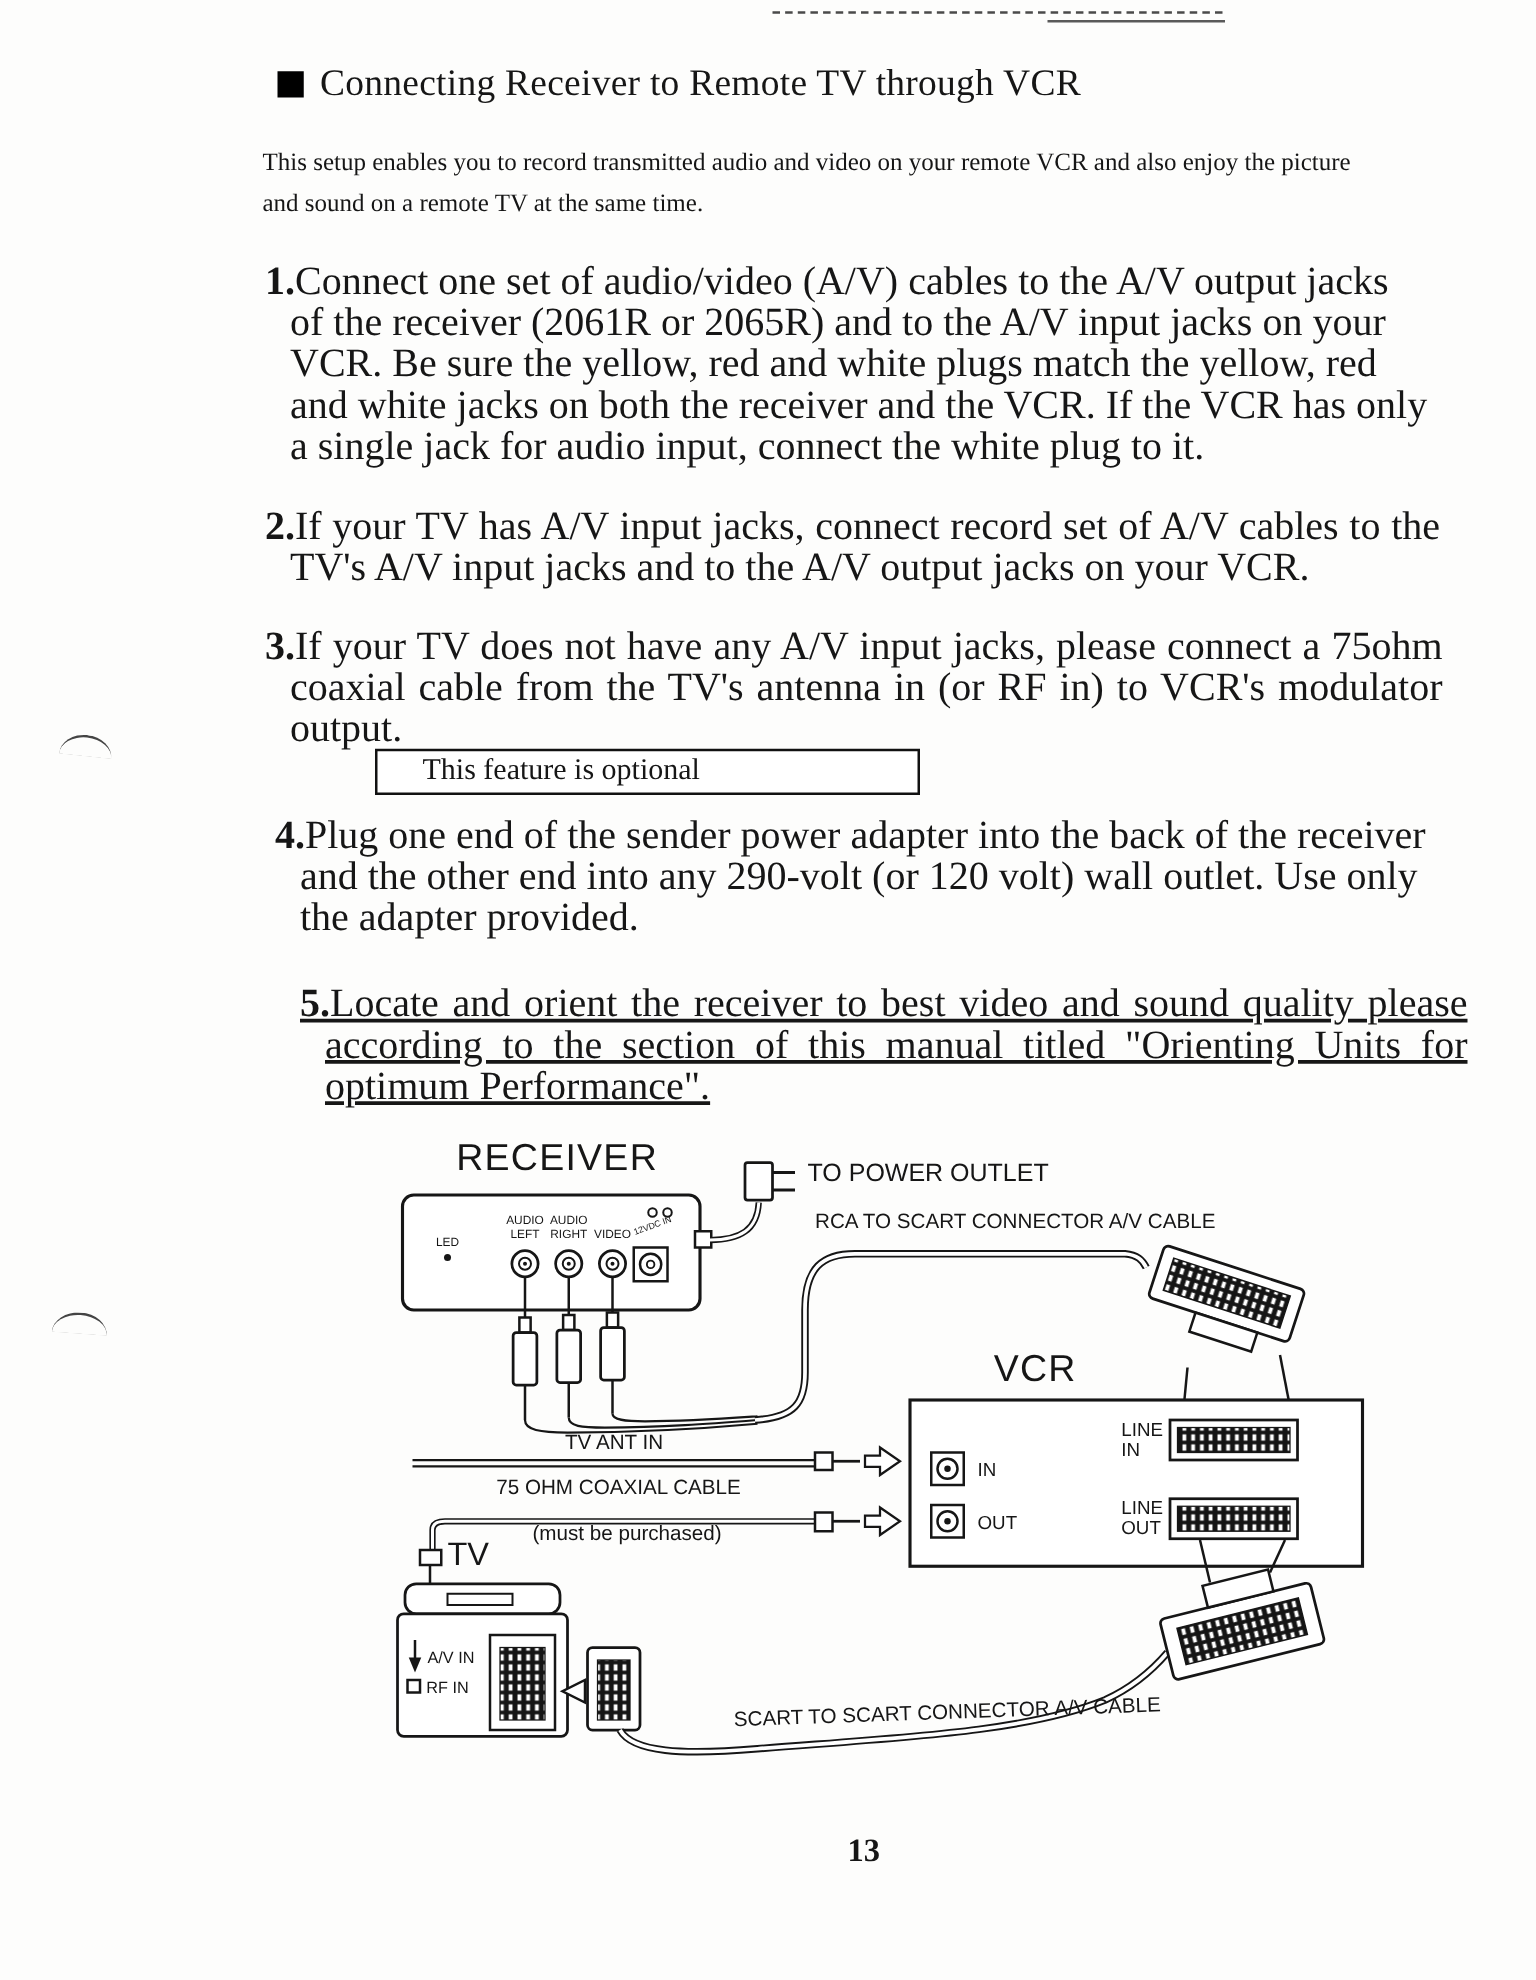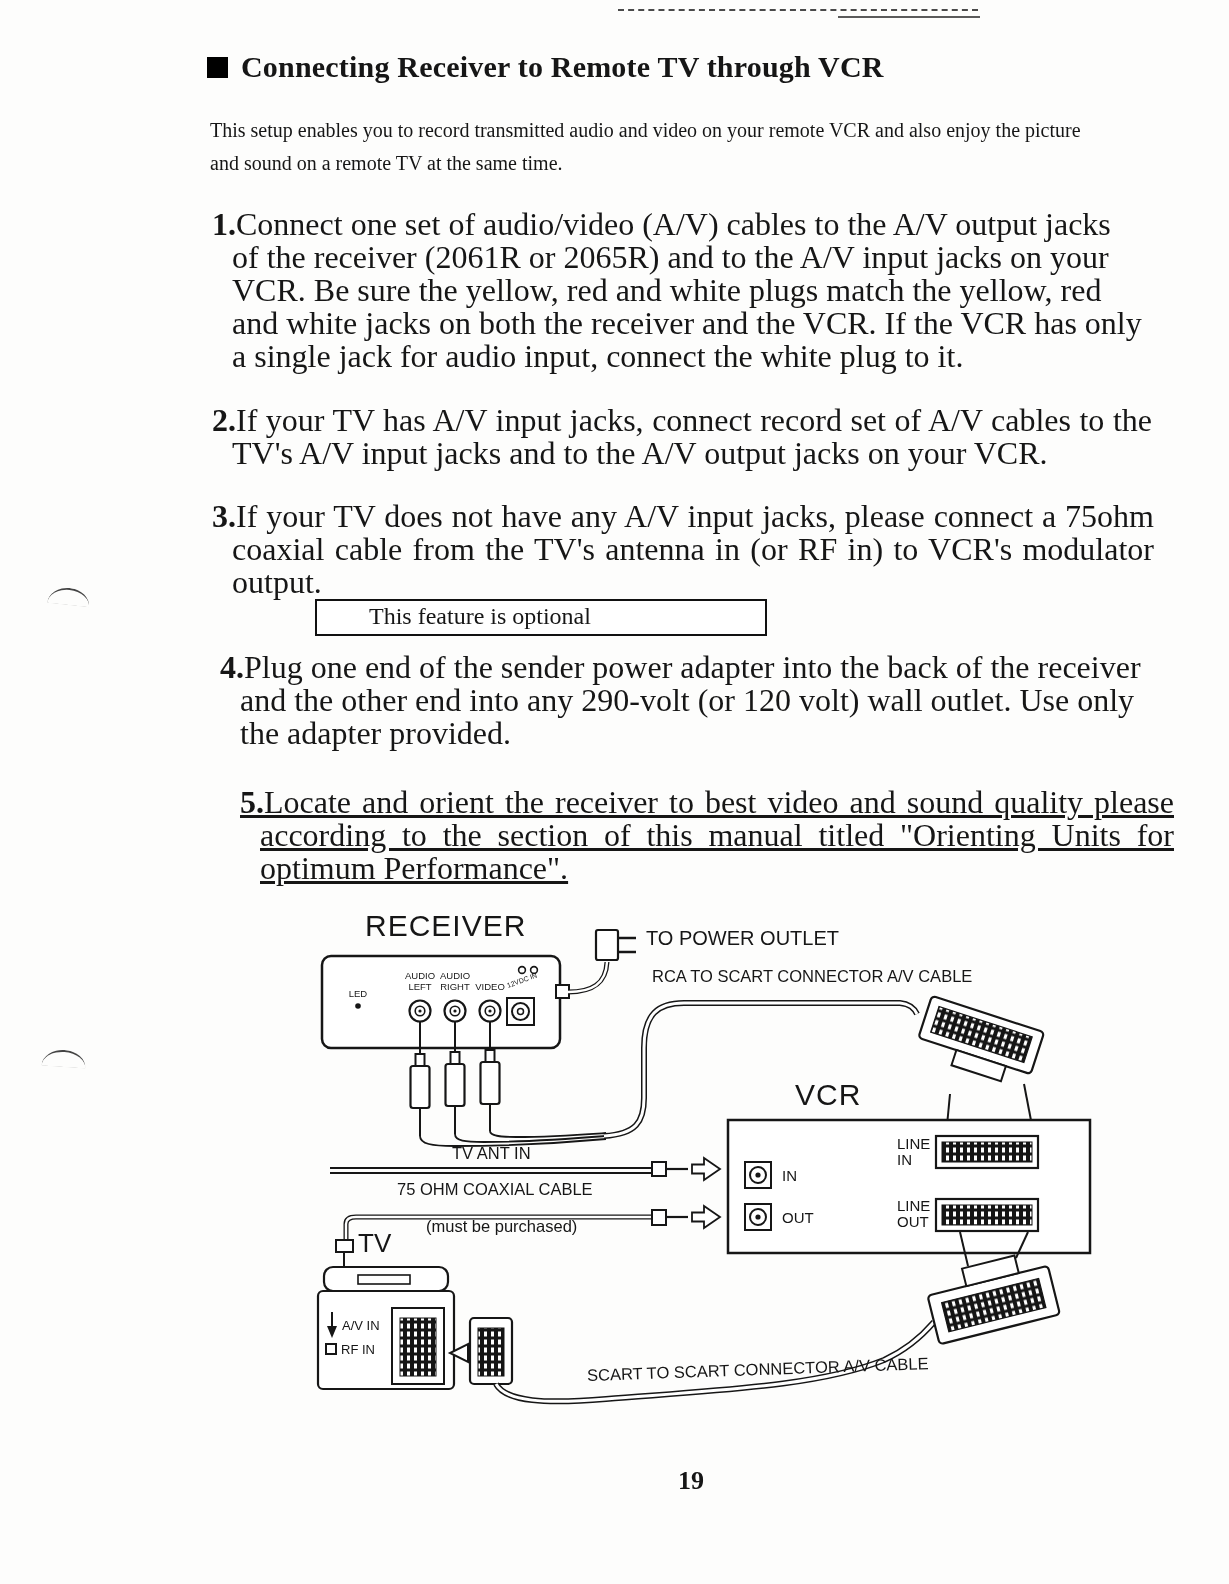--- a/index.html
+++ b/index.html
@@ -1,27 +1,27 @@
 <!DOCTYPE html>
 <html><head>
 <meta charset="utf-8">
 <style>
   html,body{margin:0;padding:0;}
   body{
     width:1229px;height:1584px;position:relative;background:#fdfdfc;
     font-family:"Liberation Serif", serif;color:#161616;overflow:hidden;
   }
   .abs{position:absolute;}
-  .title{font-size:30px;font-weight:bold;letter-spacing:.2px;display:flex;align-items:center;}
+  .title{font-size:30px;font-weight:normal;letter-spacing:.2px;display:flex;align-items:center;margin-left:15px;}
   .title .sq{display:inline-block;width:21px;height:21px;background:#000;margin-right:13px;flex:0 0 auto;}
   .body-text{font-size:20px;line-height:33px;}
   .step{font-size:32px;line-height:33px;padding-left:20px;text-indent:-20px;}
   .step .num{font-weight:bold;}
   .just{text-align:justify;}
-  .opt-box{border:2px solid #111;font-size:24px;line-height:31px;height:33px;padding-left:52px;background:#fff;margin-left:15px;}
+  .opt-box{border:2px solid #111;font-size:24px;line-height:31px;height:33px;padding-left:36px;background:#fff;}
   .pagenum{font-size:26px;font-weight:bold;}
   .dash-art{border-top:2px dashed #4a4a4a;}
   .solid-art{border-top:2px solid #5a5a5a;}
   .arc-art{border-top:2.5px solid #444;border-radius:50% 50% 0 0 / 100% 100% 0 0;}
   svg text{font-family:"Liberation Sans", sans-serif;fill:#161616;}
   svg .st{stroke:#161616;fill:#fff;}
   svg .ln{stroke:#161616;fill:none;}
 </style>
 </head>
 <body>
@@ -239,13 +239,13 @@
 
   <line class="ln" x1="668" y1="368" x2="660" y2="334" stroke-width="2"></line>
   <line class="ln" x1="716" y1="360" x2="728" y2="334" stroke-width="2"></line>
   <g transform="translate(694,408) rotate(-14)">
     <rect class="st" x="-62" y="-26" width="124" height="50" rx="4" stroke-width="2.2"></rect>
     <rect x="-50" y="-16" width="100" height="30" fill="url(#pins)" stroke="#161616" stroke-width="1.2"></rect>
     <rect class="st" x="-22" y="-44" width="54" height="18" stroke-width="2"></rect>
   </g>
 </svg>
 
-<div class="abs pagenum" style="left:678px;top:1466px;">19</div>
+<div class="abs pagenum" style="left:678px;top:1466px;">13</div>
 
 </body></html>

